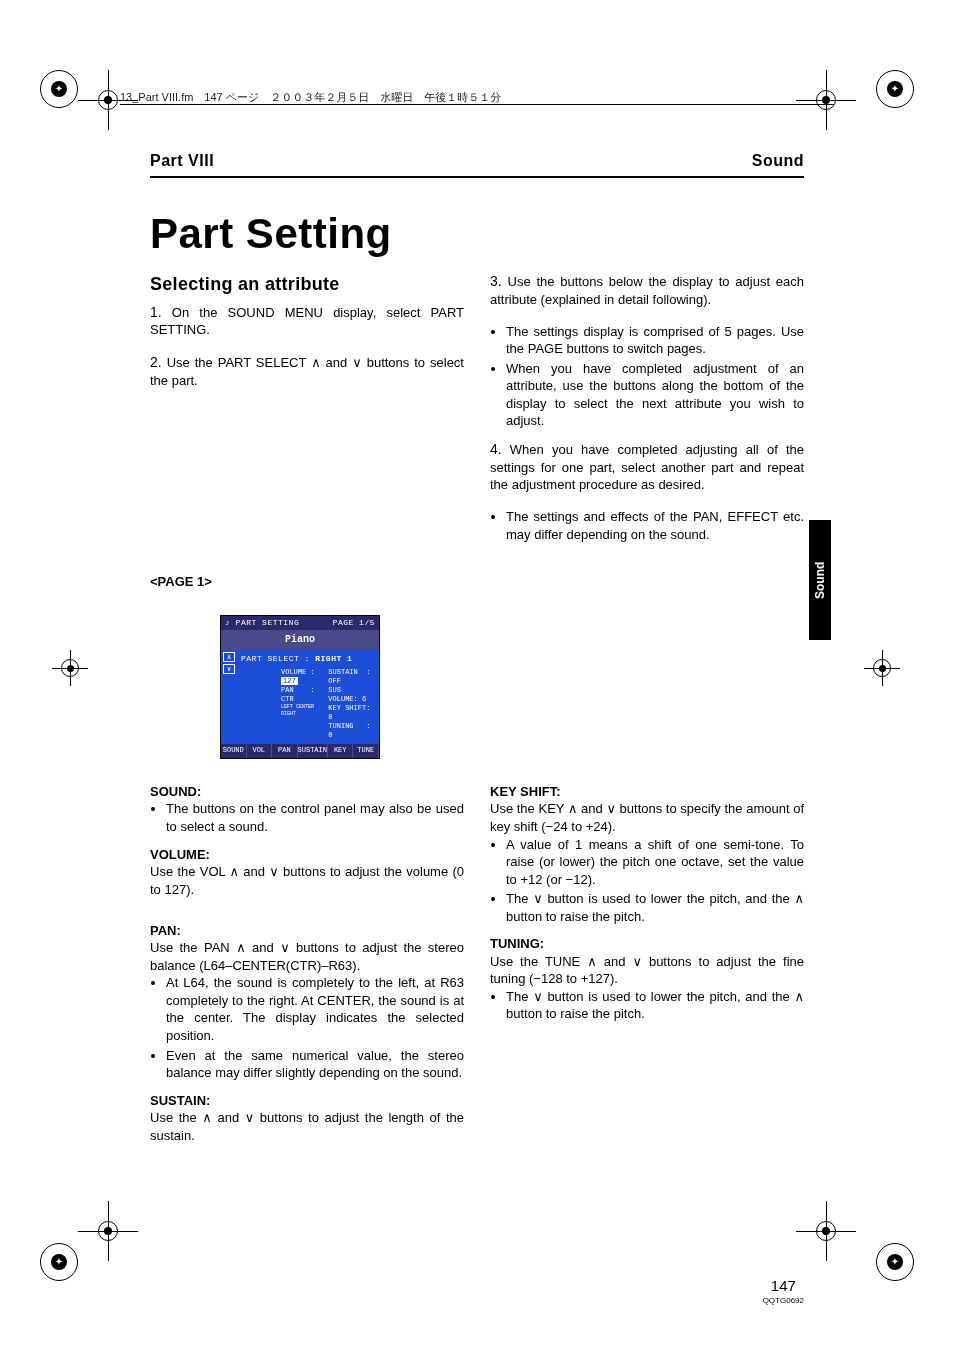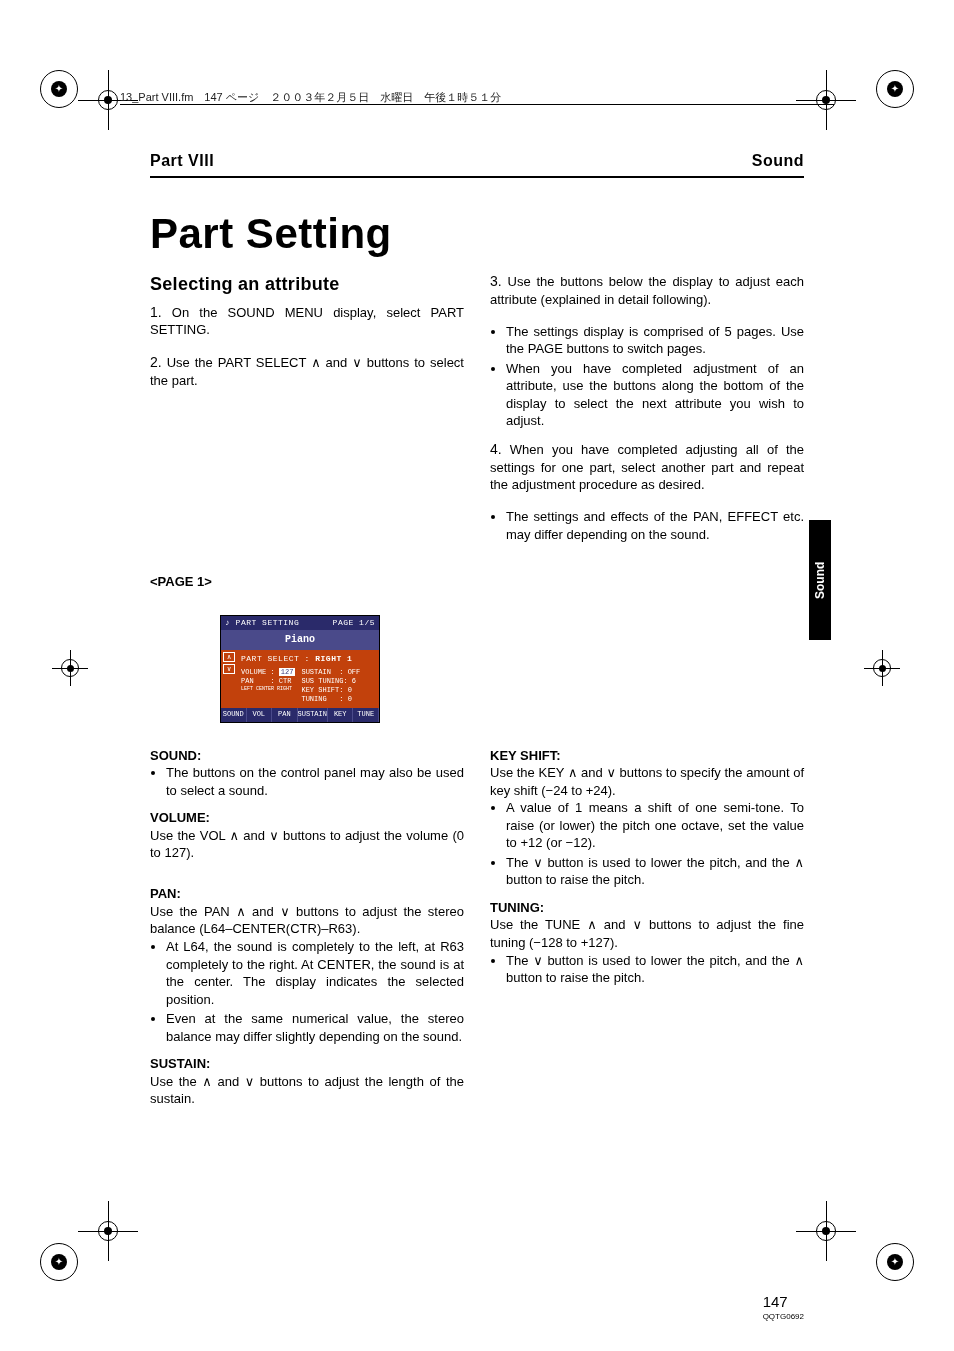--- a/index.html
+++ b/index.html
@@ -60,41 +60,41 @@
   .intro { margin-bottom:14px; }
   .two-col { display:flex; gap:26px; }
   .col { width:314px; text-align:justify; }
   h2.sub { font-family: Arial Black, Arial, sans-serif; font-weight:900; font-size:18px; margin-bottom:6px; letter-spacing:0.3px;}
   .step { margin-bottom:14px; }
   .step .num { font-size:14px; }
   ul.bul { list-style: disc; padding-left:16px; margin-bottom:10px; }
   ul.bul li { margin-bottom:2px; }
   .page1-label { font-weight:bold; margin-top:20px; margin-bottom:24px; }
   .screenshot {
-    width:160px; border:1px solid #000; margin:0 auto 18px 70px; font-family: "Courier New", monospace; font-size:8px; color:#fff; background:#c2410c;
+    width:160px; border:1px solid #000; margin:0 auto 18px 70px; font-family: "Courier New", monospace; font-size:8px; color:#fff; background:#1d4ed8;
   }
   .sshot-title { background:#2a2a6a; padding:2px 4px; display:flex; justify-content:space-between; letter-spacing:0.5px;}
   .sshot-name { background:#4a4a8a; text-align:center; padding:3px 0; font-size:10px; font-weight:bold;}
   .sshot-body { padding:4px 6px 4px 20px; position:relative;}
   .sshot-body .arrow-up, .sshot-body .arrow-dn {
     position:absolute; left:2px; width:12px; height:10px; border:1px solid #fff; font-size:7px; text-align:center; line-height:8px;
   }
   .sshot-body .arrow-up { top:2px;} .sshot-body .arrow-dn { top:14px;}
   .sshot-part { letter-spacing:0.5px; }
-  .sshot-grid { display:flex; gap:6px; margin-top:3px;}
+  .sshot-grid { display:flex; gap:6px; margin-top:3px;margin-left:40px;}
   .sshot-col { font-size:7px; line-height:1.3;}
   .sshot-foot { display:flex; background:#2a2a6a; font-size:7px;}
   .sshot-foot div { flex:1; text-align:center; border-right:1px solid #4a4a8a; padding:2px 0;}
   .sect-head { font-weight:bold; margin-top:6px; }
   .side-tab {
     position:absolute; right: -27px; top:370px; width:22px; height:120px; background:#000; color:#fff;
     display:flex; align-items:center; justify-content:center; writing-mode:vertical-rl; transform:rotate(180deg);
     font-weight:bold; font-size:12px;
   }
-  .footer-area { position:absolute; bottom:28px; right:150px; text-align:left;}
+  .footer-area { position:absolute; bottom:44px; right:150px; text-align:center;}
   .footer-area .pn { font-size:15px;}
   .footer-area .code { font-size:8px;}
 </style>
 </head>
 <body>
 
 <div class="reg-mark tl">
     <div class="reg-outer">
       <div class="reg-center">
         <span>✦</span>
@@ -221,21 +221,21 @@
         <b>RIGHT 1</b>
       </div>
       <div class="sshot-grid">
         <div class="sshot-col">
           <div><span>VOLUME</span> : <span style="background:#fff;color:#3a3a7a;padding:0 2px;">127</span></div>
           <div><span>PAN</span>&nbsp;&nbsp;&nbsp;&nbsp;: <span>CTR</span></div>
           <div style="font-size:5px;">LEFT   CENTER   RIGHT</div>
         </div>
         <div class="sshot-col">
           <div><span>SUSTAIN</span>&nbsp;&nbsp;: <span>OFF</span></div>
-          <div><span>SUS TUNING</span>: <span>6</span></div>
+          <div><span>SUS VOLUME</span>: <span>6</span></div>
           <div><span>KEY SHIFT</span>: <span>0</span></div>
           <div><span>TUNING</span>&nbsp;&nbsp;&nbsp;: <span>0</span></div>
         </div>
       </div>
     </div>
     <div class="sshot-foot">
       <div>SOUND</div>
       <div>VOL</div>
       <div>PAN</div>
       <div>SUSTAIN</div>

